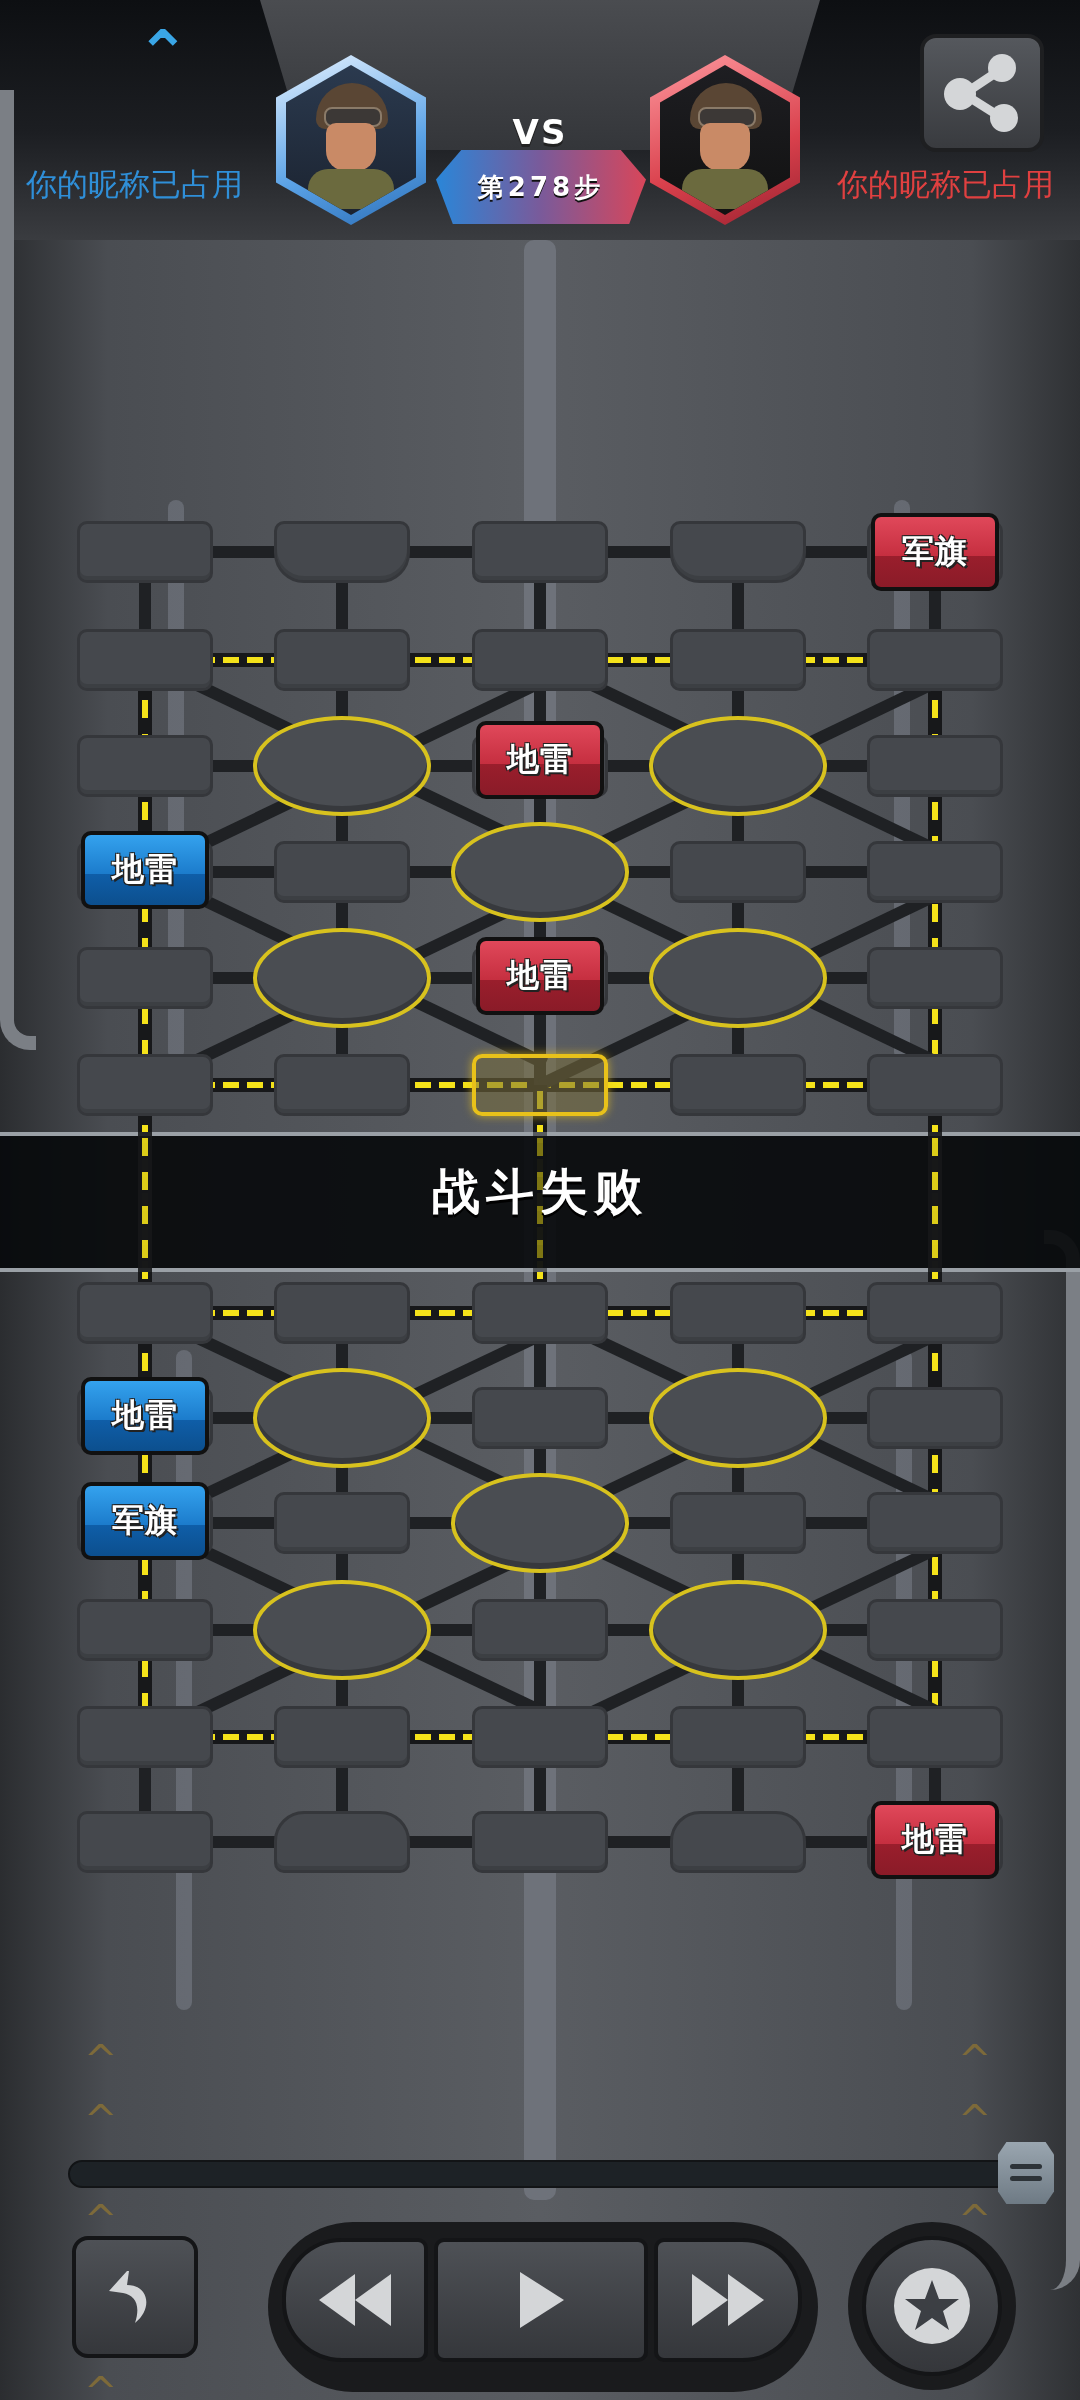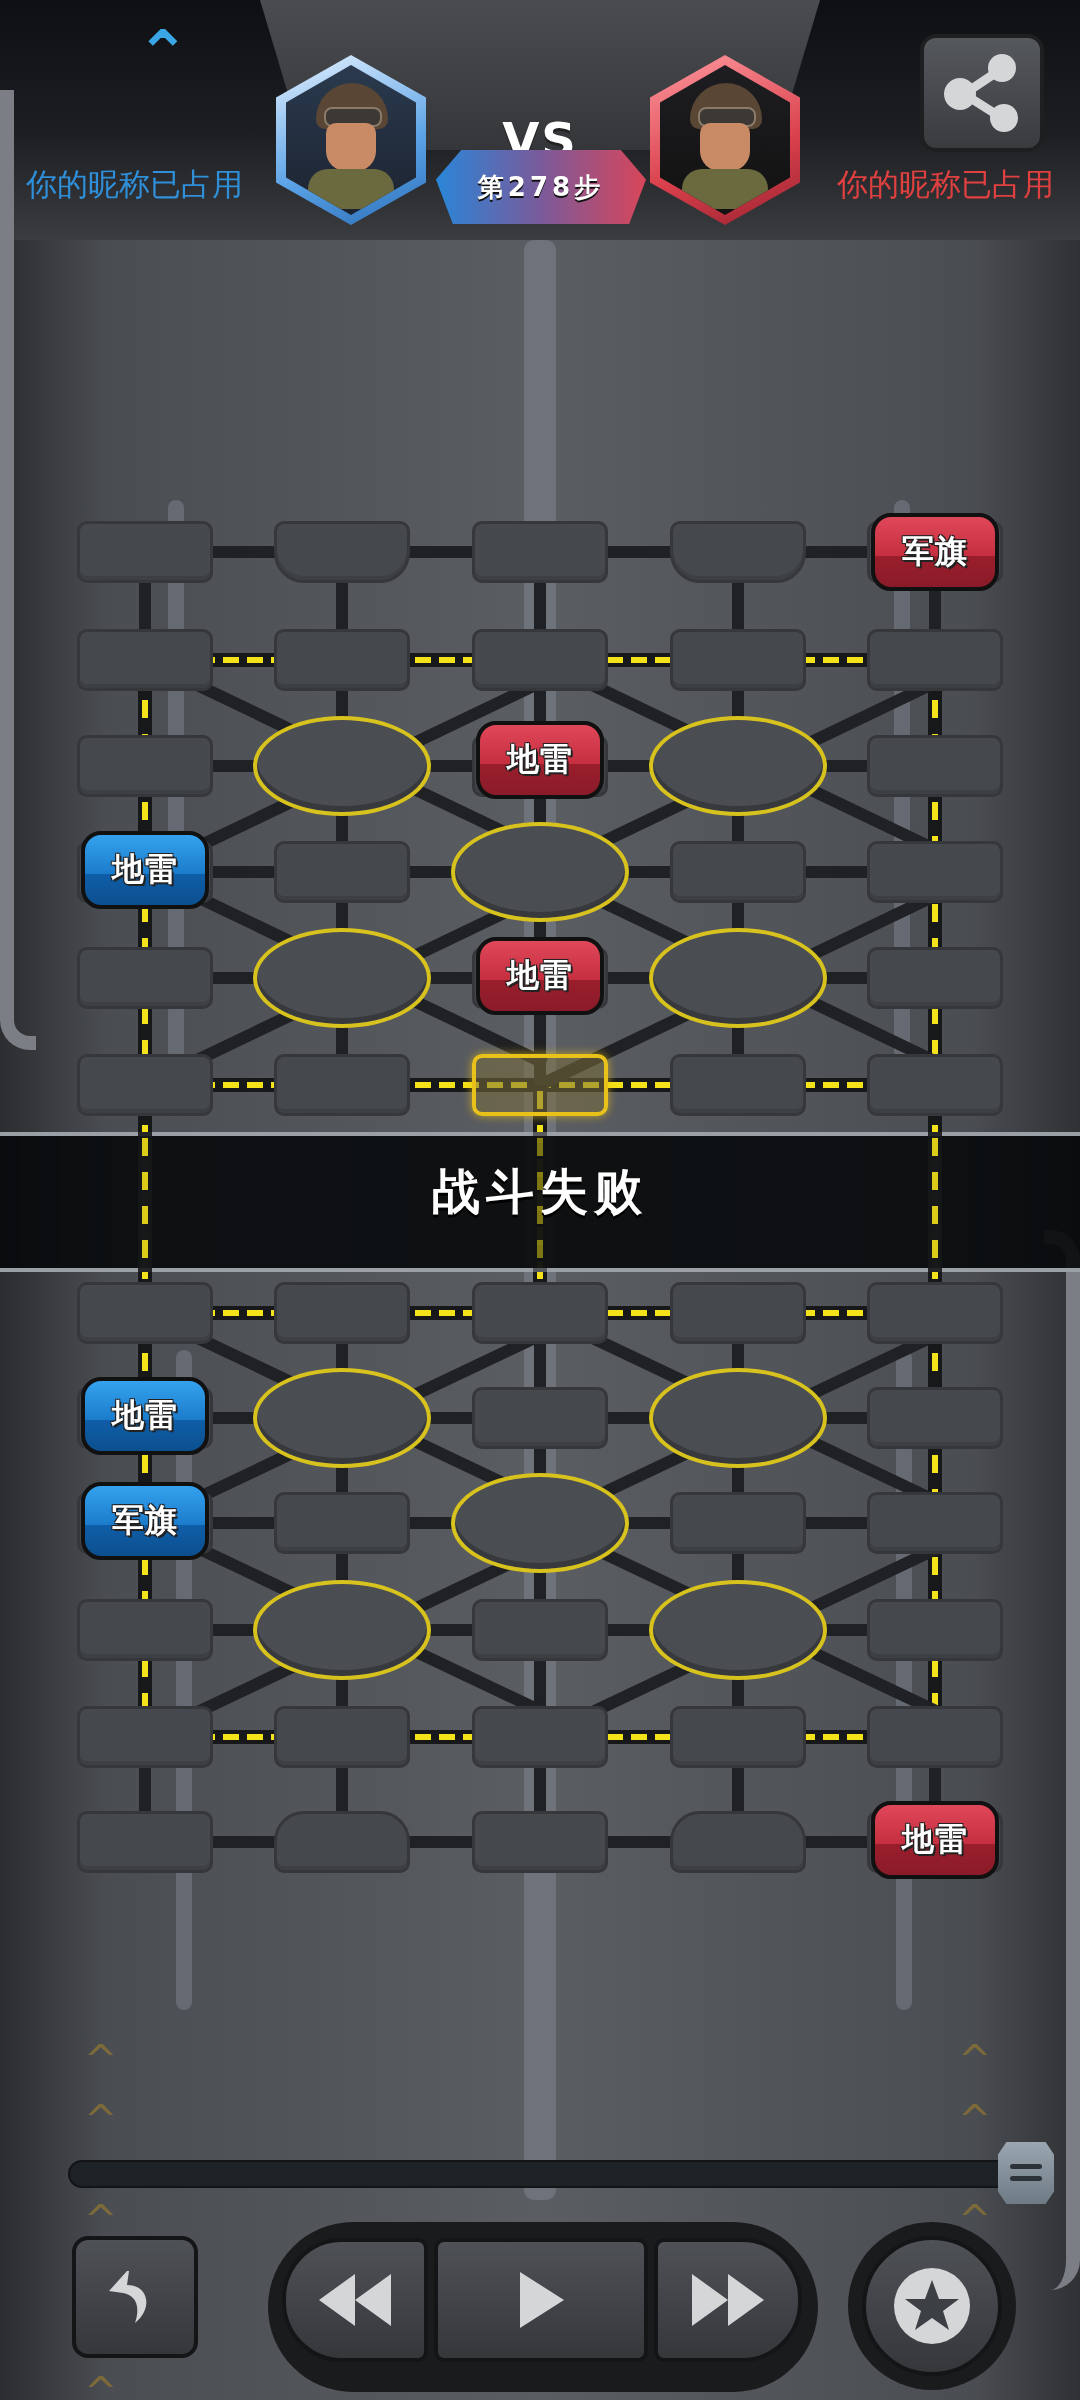--- a/index.html
+++ b/index.html
@@ -15,37 +15,37 @@
   .hex{position:absolute;width:150px;height:170px;clip-path:polygon(50% 0,100% 25%,100% 75%,50% 100%,0 75%,0 25%);}
   .hex-inner{position:absolute;left:10px;top:10px;width:130px;height:150px;clip-path:polygon(50% 0,100% 25%,100% 75%,50% 100%,0 75%,0 25%);background:linear-gradient(180deg,#2b3a4f,#1b2330);}
   .hex.blue{left:276px;top:55px;background:linear-gradient(160deg,#e6f2ff,#5aa2e6 60%,#2c6fb8);}
   .hex.red{left:650px;top:55px;background:linear-gradient(160deg,#ff9aa0,#d9404c 60%,#9b2230);}
   .hex.red .hex-inner{background:linear-gradient(180deg,#1e1e22,#111);}
   .soldier{position:absolute;left:22px;top:18px;width:86px;height:120px;}
   .helmet{position:absolute;left:8px;top:0;width:72px;height:46px;border-radius:40px 40px 10px 10px;background:#5a4634;}
   .goggles{position:absolute;left:16px;top:24px;width:54px;height:16px;border-radius:8px;background:#3c3836;border:2px solid #8a7a68;}
   .face{position:absolute;left:18px;top:40px;width:50px;height:48px;border-radius:10px 10px 20px 20px;background:#c98a66;}
   .body-s{position:absolute;left:0;top:86px;width:86px;height:40px;border-radius:20px 20px 0 0;background:#6b6a3e;}
-  .vs-label{position:absolute;left:500px;top:112px;width:80px;text-align:center;color:#fff;font-size:48px;font-weight:bold;letter-spacing:2px;text-shadow:0 3px 0 #222;}
+  .vs-label{position:absolute;left:500px;top:112px;width:80px;text-align:center;color:#fff;font-size:34px;font-weight:bold;letter-spacing:2px;text-shadow:0 3px 0 #222;}
   .step-badge{position:absolute;left:436px;top:150px;width:210px;height:74px;background:linear-gradient(90deg,#2a86d8,#7a5a9a 50%,#d8465a);clip-path:polygon(12% 0,88% 0,100% 40%,92% 100%,8% 100%,0 40%);display:flex;align-items:center;justify-content:center;color:#fff;font-size:26px;font-weight:bold;letter-spacing:4px;text-shadow:0 2px 0 #111;}
   .share-btn{position:absolute;left:920px;top:34px;width:124px;height:118px;border-radius:16px;background:linear-gradient(180deg,#55585d,#393b3f);border:4px solid #1e1f21;box-sizing:border-box;}
   .board{position:absolute;left:0;top:0;width:1080px;height:2400px;}
   .lane{position:absolute;background:rgba(150,156,168,0.35);border-radius:10px;}
   .line{position:absolute;background:#1f2124;}
   .dash-h{position:absolute;height:14px;background:#17181a;}
   .dash-h::after{content:"";position:absolute;left:6px;right:6px;top:4px;height:6px;background:repeating-linear-gradient(90deg,#f4e21a 0 16px,transparent 16px 24px);}
   .dash-v{position:absolute;width:14px;background:#17181a;}
   .dash-v::after{content:"";position:absolute;top:6px;bottom:6px;left:4px;width:6px;background:repeating-linear-gradient(180deg,#f4e21a 0 18px,transparent 18px 34px);}
   .diag{position:absolute;height:12px;background:#1f2124;transform-origin:0 50%;}
   .cell{position:absolute;width:136px;height:62px;margin-left:-68px;margin-top:-31px;background:#45484d;border:3px solid #35373b;border-radius:10px;box-sizing:border-box;box-shadow:inset 0 -4px 0 rgba(0,0,0,0.12);}
   .cell.hq-down{border-radius:10px 10px 30px 30px;}
   .cell.hq-up{border-radius:30px 30px 10px 10px;}
   .camp{position:absolute;width:178px;height:100px;margin-left:-89px;margin-top:-50px;border-radius:50%;background:#4a4d52;border:4px solid #d8c21e;box-sizing:border-box;box-shadow:inset 0 -6px 0 rgba(0,0,0,0.25);}
   .cell.highlight{border:4px solid #e8c11a;background:rgba(120,110,60,0.55);box-shadow:0 0 10px rgba(232,193,26,0.7);}
-  .piece{position:absolute;width:128px;height:78px;margin-left:-64px;margin-top:-39px;border:4px solid #111;border-radius:20px;box-sizing:border-box;display:flex;align-items:center;justify-content:center;color:#fff;font-size:32px;font-weight:bold;letter-spacing:1px;text-shadow:2px 2px 0 #222,-1px -1px 0 #222,1px -1px 0 #222,-1px 1px 0 #222;}
+  .piece{position:absolute;width:128px;height:78px;margin-left:-64px;margin-top:-39px;border:4px solid #111;border-radius:10px;box-sizing:border-box;display:flex;align-items:center;justify-content:center;color:#fff;font-size:32px;font-weight:bold;letter-spacing:1px;text-shadow:2px 2px 0 #222,-1px -1px 0 #222,1px -1px 0 #222,-1px 1px 0 #222;}
   .piece.red{background:linear-gradient(180deg,#e0485a 0%,#c62f40 55%,#9a1e2c 56%,#8a1b28 100%);}
   .piece.blue{background:linear-gradient(180deg,#34a2ee 0%,#1c7ccc 55%,#0f5ea8 56%,#0c4f8e 100%);}
   .banner{position:absolute;left:0;top:1132px;width:1080px;height:140px;background:rgba(8,10,12,0.92);border-top:4px solid #9aa0a6;border-bottom:4px solid #9aa0a6;box-sizing:border-box;}
   .banner-text{position:absolute;left:0;top:1160px;width:1080px;text-align:center;color:#fff;font-size:48px;font-weight:bold;letter-spacing:6px;text-shadow:0 3px 0 #000;}
   .chev-up{position:absolute;color:#7d6a3a;font-size:40px;line-height:1;}
   .slider-track{position:absolute;left:68px;top:2160px;width:950px;height:28px;border-radius:14px;background:#1d2226;border:2px solid #121416;box-sizing:border-box;}
   .slider-thumb{position:absolute;left:998px;top:2142px;width:56px;height:62px;background:linear-gradient(180deg,#9aa6b0,#6e7a84);border-radius:8px;clip-path:polygon(15% 0,85% 0,100% 20%,100% 80%,85% 100%,15% 100%,0 80%,0 20%);}
   .slider-thumb::before,.slider-thumb::after{content:"";position:absolute;left:12px;right:12px;height:5px;background:#2d3338;border-radius:3px;}
   .slider-thumb::before{top:22px}.slider-thumb::after{top:34px}
   .btn{position:absolute;background:linear-gradient(180deg,#4e5156,#35373b);border:4px solid #141517;box-sizing:border-box;border-radius:16px;display:flex;align-items:center;justify-content:center;}

